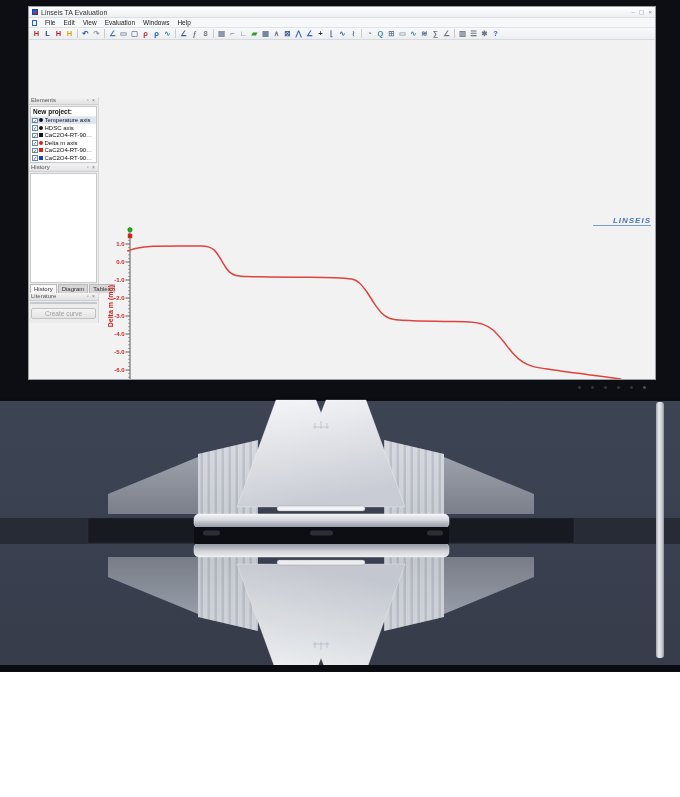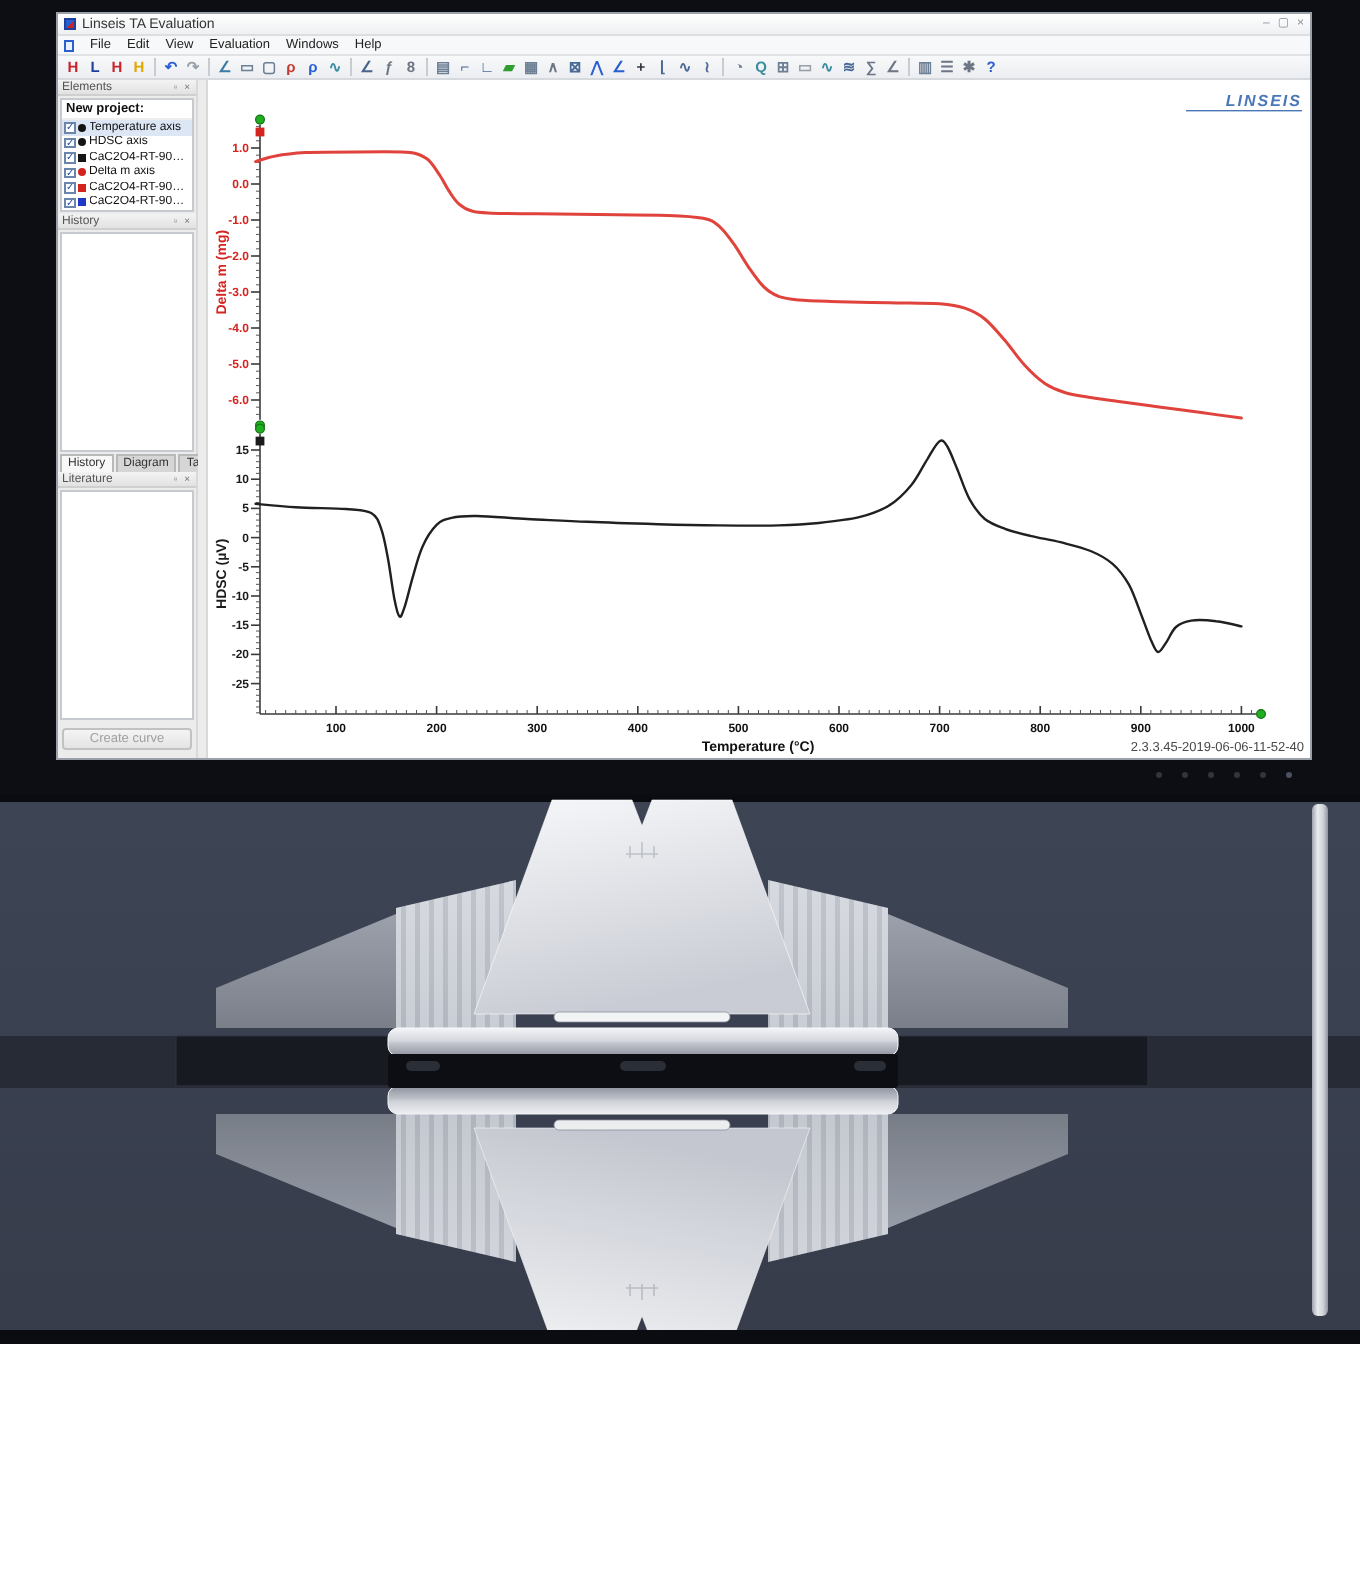--- a/index.html
+++ b/index.html
@@ -25,21 +25,21 @@
   .menubar { height:10px; background:#f7f8f9; display:flex; align-items:center; padding:0 3px;
              border-bottom:1px solid #e0e2e6; }
   .doc-icon { width:5px; height:6px; background:#eaf1ff; border:0.5px solid #2a5fd0; margin-right:4px; }
   .menu-item { font-size:6.5px; color:#222; padding:0 4px; white-space:nowrap; }
 
   .toolbar { height:12px; background:linear-gradient(#f8f9fa,#eceef1); display:flex; align-items:center;
              padding:0 2px; border-bottom:1px solid #d6d9de; }
   .tbicon { width:11px; height:11px; text-align:center; line-height:11px; font-size:7.5px; font-weight:bold; }
   .tbsep { width:1px; height:9px; background:#c8ccd2; margin:0 2px; }
 
-  .content { flex:1; display:flex; overflow:hidden; }
+  .content { flex:1; display:flex; overflow:hidden;align-items:center; }
 
   
   .sidebar { width:70px; background:#ececec; display:flex; flex-direction:column; border-right:1px solid #d9d9d9; }
   .panel-header { height:8px; background:linear-gradient(#f3f3f3,#e2e2e2); border-bottom:1px solid #cfcfcf;
                   display:flex; align-items:center; justify-content:space-between; padding:0 2px; }
   .panel-header .ph-title { font-size:6px; color:#555; }
   .panel-header .ph-icons { font-size:5px; color:#777; letter-spacing:1px; }
   .panel-body { background:#ffffff; border:1px solid #c6c9cd; margin:1px; overflow:hidden; }
   .pb-elements { height:57px; }
   .pb-history { height:110px; }

